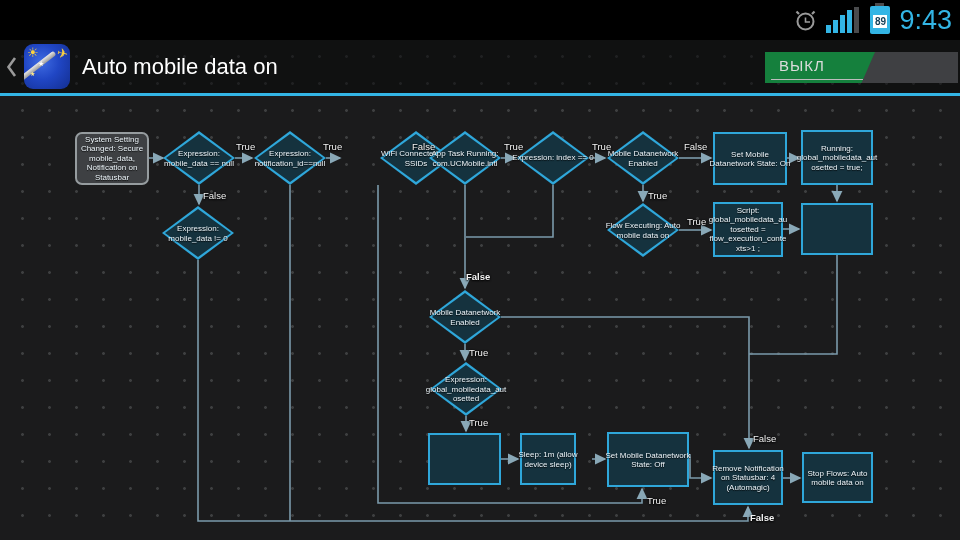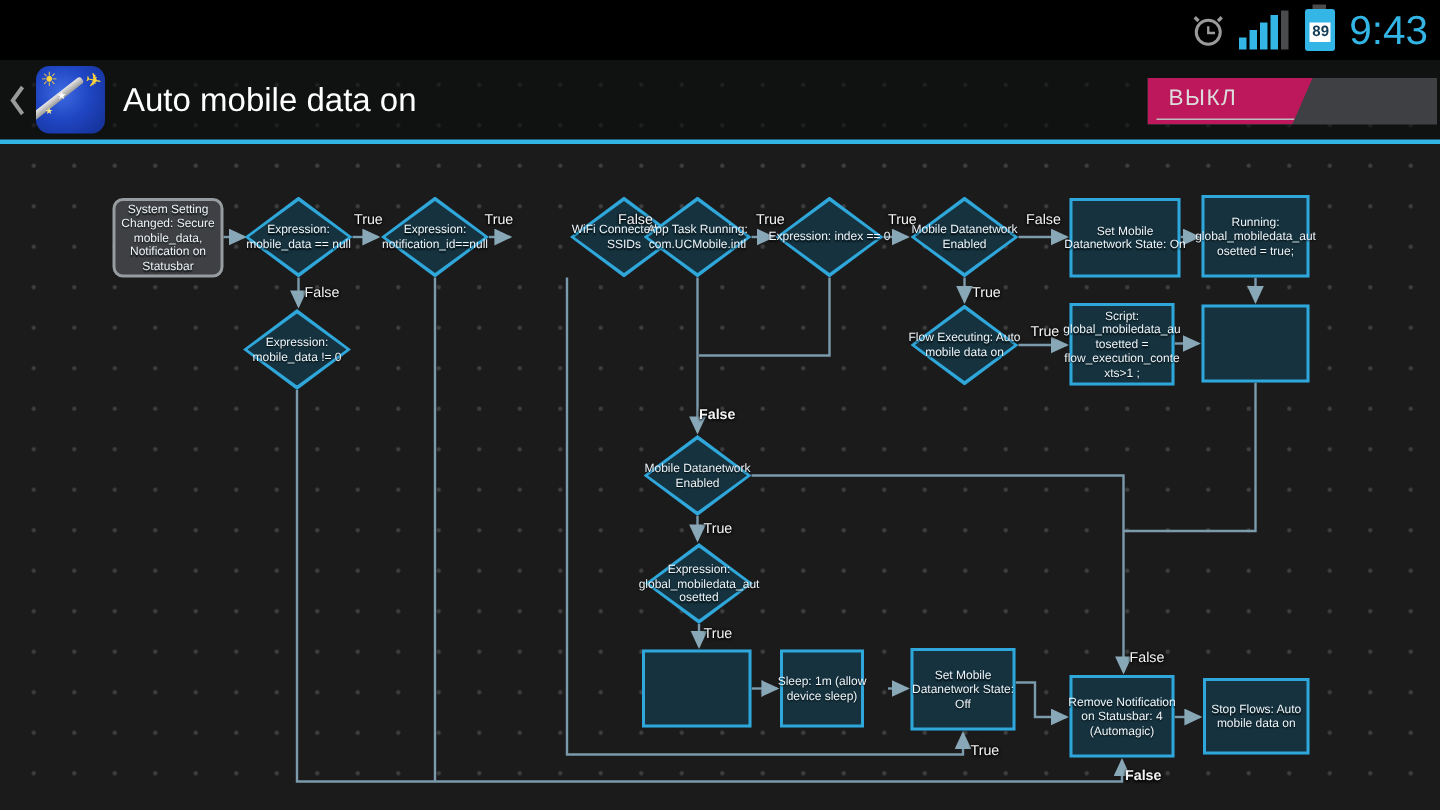--- a/index.html
+++ b/index.html
@@ -30,21 +30,21 @@
            background:radial-gradient(circle at 38% 40%,#3f6be2 0%,#2046c4 45%,#132e90 100%);}
   .appicon .wand{position:absolute;left:-4px;bottom:6px;width:46px;height:5px;border-radius:2px;
                  background:linear-gradient(#e8e8e8,#9a9a9a);transform:rotate(-38deg);transform-origin:left bottom;}
   .appicon .sun{position:absolute;left:3px;top:1px;color:#ffd43d;font-size:13px;}
   .appicon .plane{position:absolute;right:2px;top:2px;color:#ffd43d;font-size:13px;transform:rotate(12deg);}
   .appicon .sp1{position:absolute;left:14px;top:16px;color:#fff;font-size:7px;}
   .appicon .sp2{position:absolute;left:6px;top:26px;color:#ffe98a;font-size:6px;}
   .title{color:#fff;font-size:22px;margin-left:12px;white-space:nowrap;}
   
   .switch{position:absolute;right:2px;top:52px;width:193px;height:31px;background:#3f4043;z-index:25;}
-  .thumb{position:absolute;left:0;top:0;height:100%;width:100%;background:#be185d;
+  .thumb{position:absolute;left:0;top:0;height:100%;width:100%;background:#15803d;
          clip-path:polygon(0 0,57% 0,50% 100%,0 100%);}
   .thumb span{position:absolute;left:14px;top:5px;font-size:15px;color:#dcdcdc;letter-spacing:1px;}
   .thumb u{position:absolute;left:6px;bottom:3px;width:92px;height:1px;background:#bdbdbd;}
   
   .canvas{position:absolute;inset:0;z-index:5;}
   svg.edges{position:absolute;left:0;top:0;z-index:2;}
   svg.edges polyline{fill:none;stroke:var(--edge);stroke-width:1.6;}
   .node{position:absolute;z-index:6;border-radius:17px;}
   .d-border{position:absolute;inset:0;background:var(--nborder);
             clip-path:polygon(50% 0,100% 50%,50% 100%,0 50%);}
@@ -211,21 +211,21 @@
       <div class="d-fill"></div>
       <div class="txt">Expression: global_mobiledata_autosetted</div>
     </div>
     <div class="node action" style="left: 428px; top: 433px; width: 73px; height: 52px;">
       <div class="r-fill"></div>
     </div>
     <div class="node action" style="left: 520px; top: 433px; width: 56px; height: 52px;">
       <div class="r-fill"></div>
       <div class="txt">Sleep: 1m (allow device sleep)</div>
     </div>
-    <div class="node action" style="left: 607px; top: 432px; width: 70px; height: 55px;">
+    <div class="node action" style="left: 607px; top: 432px; width: 82px; height: 55px;">
       <div class="r-fill"></div>
       <div class="txt">Set Mobile Datanetwork State: Off</div>
     </div>
     <div class="node action" style="left: 713px; top: 450px; width: 70px; height: 55px;">
       <div class="r-fill"></div>
       <div class="txt">Remove Notification on Statusbar: 4 (Automagic)</div>
     </div>
     <div class="node action" style="left: 802px; top: 452px; width: 71px; height: 51px;">
       <div class="r-fill"></div>
       <div class="txt">Stop Flows: Auto mobile data on</div>

